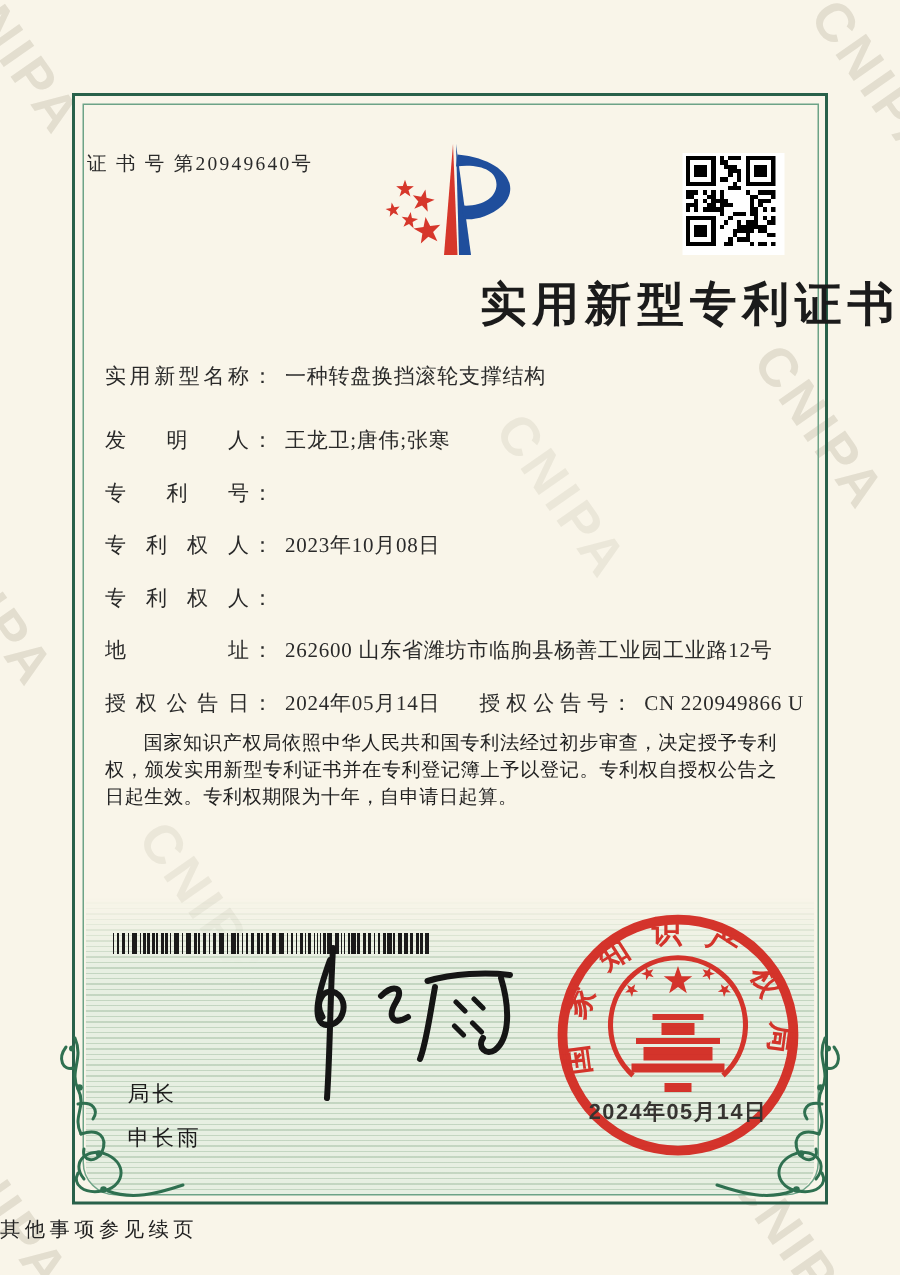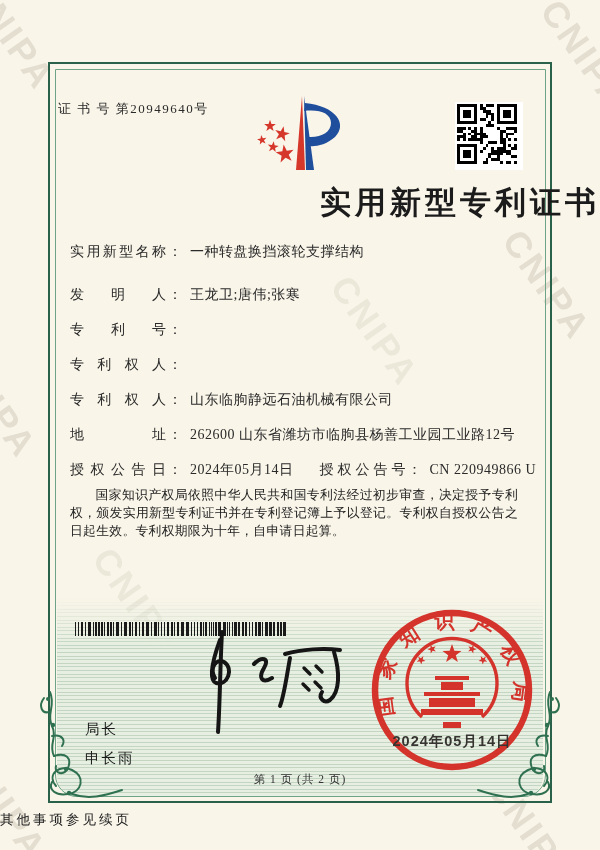--- a/index.html
+++ b/index.html
@@ -285,25 +285,25 @@
         <span class="fcolon">：</span>
         <span class="fvalue">王龙卫;唐伟;张寒</span>
     </div>
     <div class="frow">
       <span class="flabel">专利号</span>
         <span class="fcolon">：</span>
     </div>
     <div class="frow">
       <span class="flabel">专利权人</span>
         <span class="fcolon">：</span>
+        <span class="fvalue">2023年10月08日</span>
     </div>
     <div class="frow">
       <span class="flabel">专利权人</span>
         <span class="fcolon">：</span>
-        <span class="fvalue">山东临朐静远石油机械有限公司</span>
     </div>
     <div class="frow">
       <span class="flabel">地址</span>
         <span class="fcolon">：</span>
         <span class="fvalue">262600 山东省潍坊市临朐县杨善工业园工业路12号</span>
     </div>
     <div class="frow">
       <span class="flabel">授权公告日</span>
         <span class="fcolon">：</span>
         <span class="fvalue fixed">2024年05月14日</span>
@@ -423,16 +423,15 @@
         <rect x="-11" y="-2" width="22" height="8"></rect>
         <rect x="-28" y="8" width="56" height="4"></rect>
         <rect x="-23" y="14" width="46" height="9"></rect>
         <rect x="-31" y="25" width="62" height="6"></rect>
         <rect x="-9" y="38" width="18" height="6"></rect>
       </g>
     </g>
     <text x="0" y="56" text-anchor="middle" font-size="14.5" font-weight="bold" fill="#2e2b28" font-family="Liberation Sans, sans-serif" letter-spacing="1">2024年05月14日</text>
   </svg>
 
-  <div class="page-info">第 1 页 (共 2 页)</div>
   <div class="note">其他事项参见续页</div>
 
 </div>
 
 </body></html>

